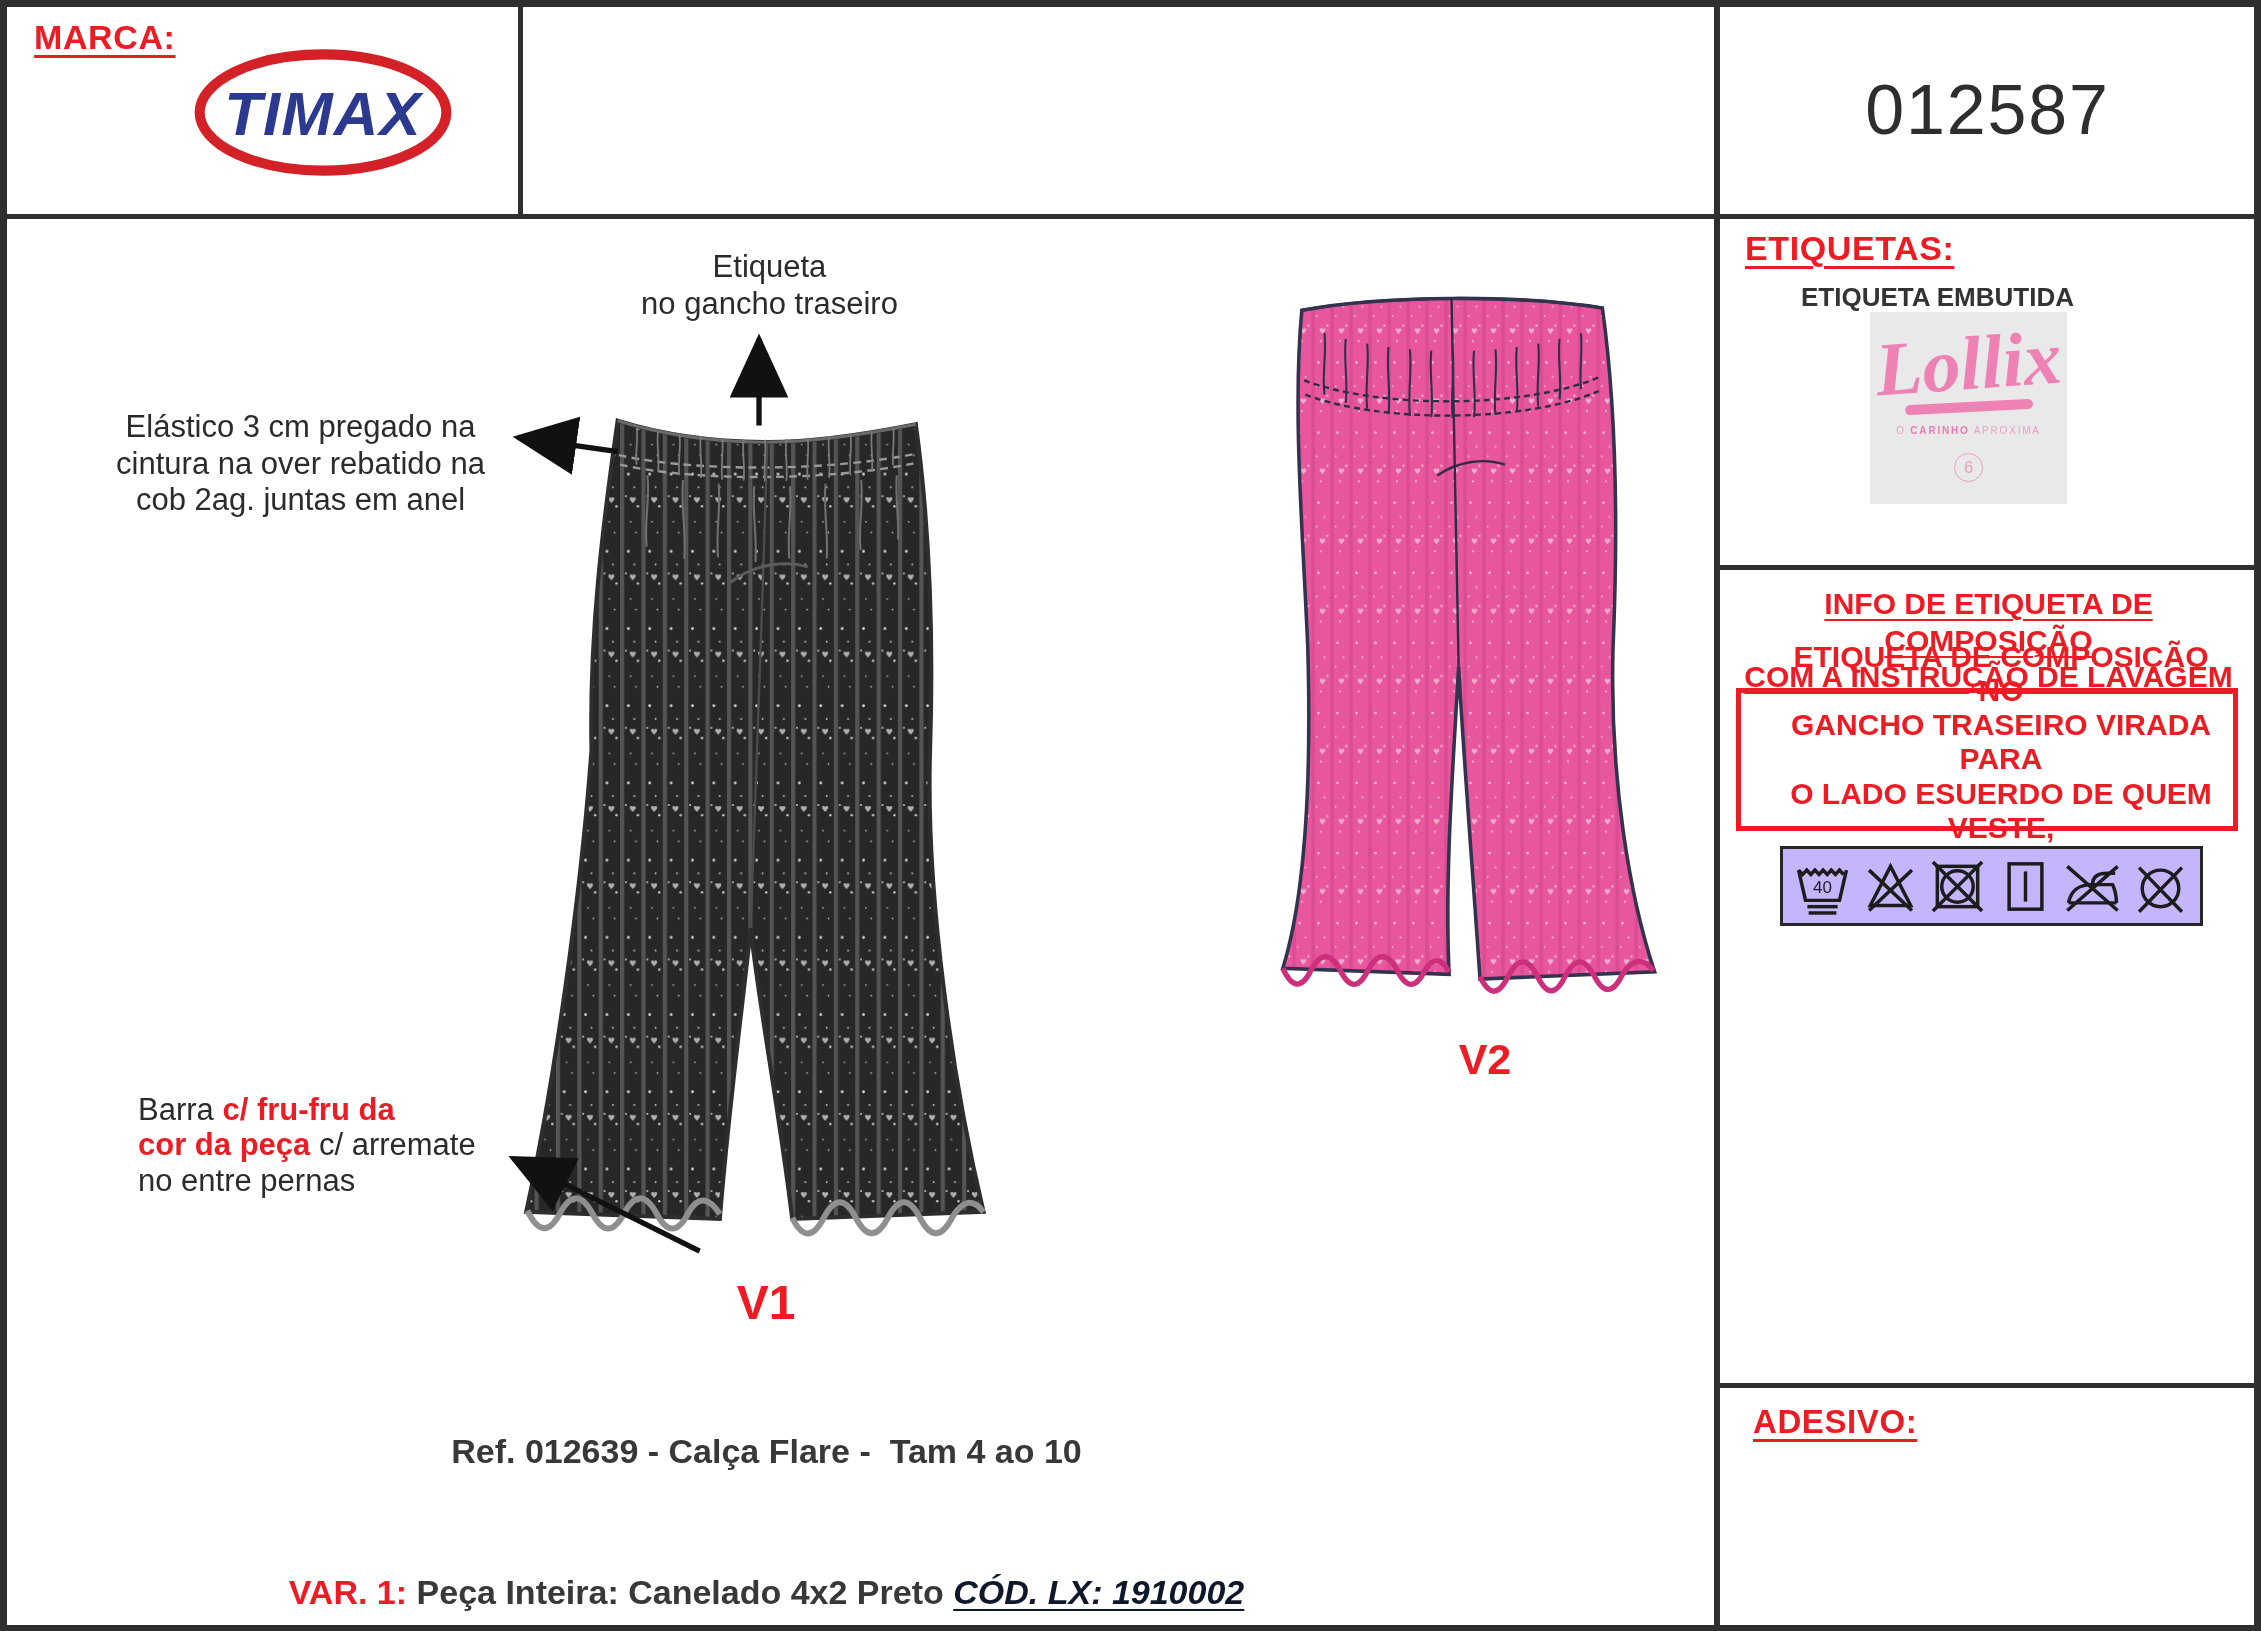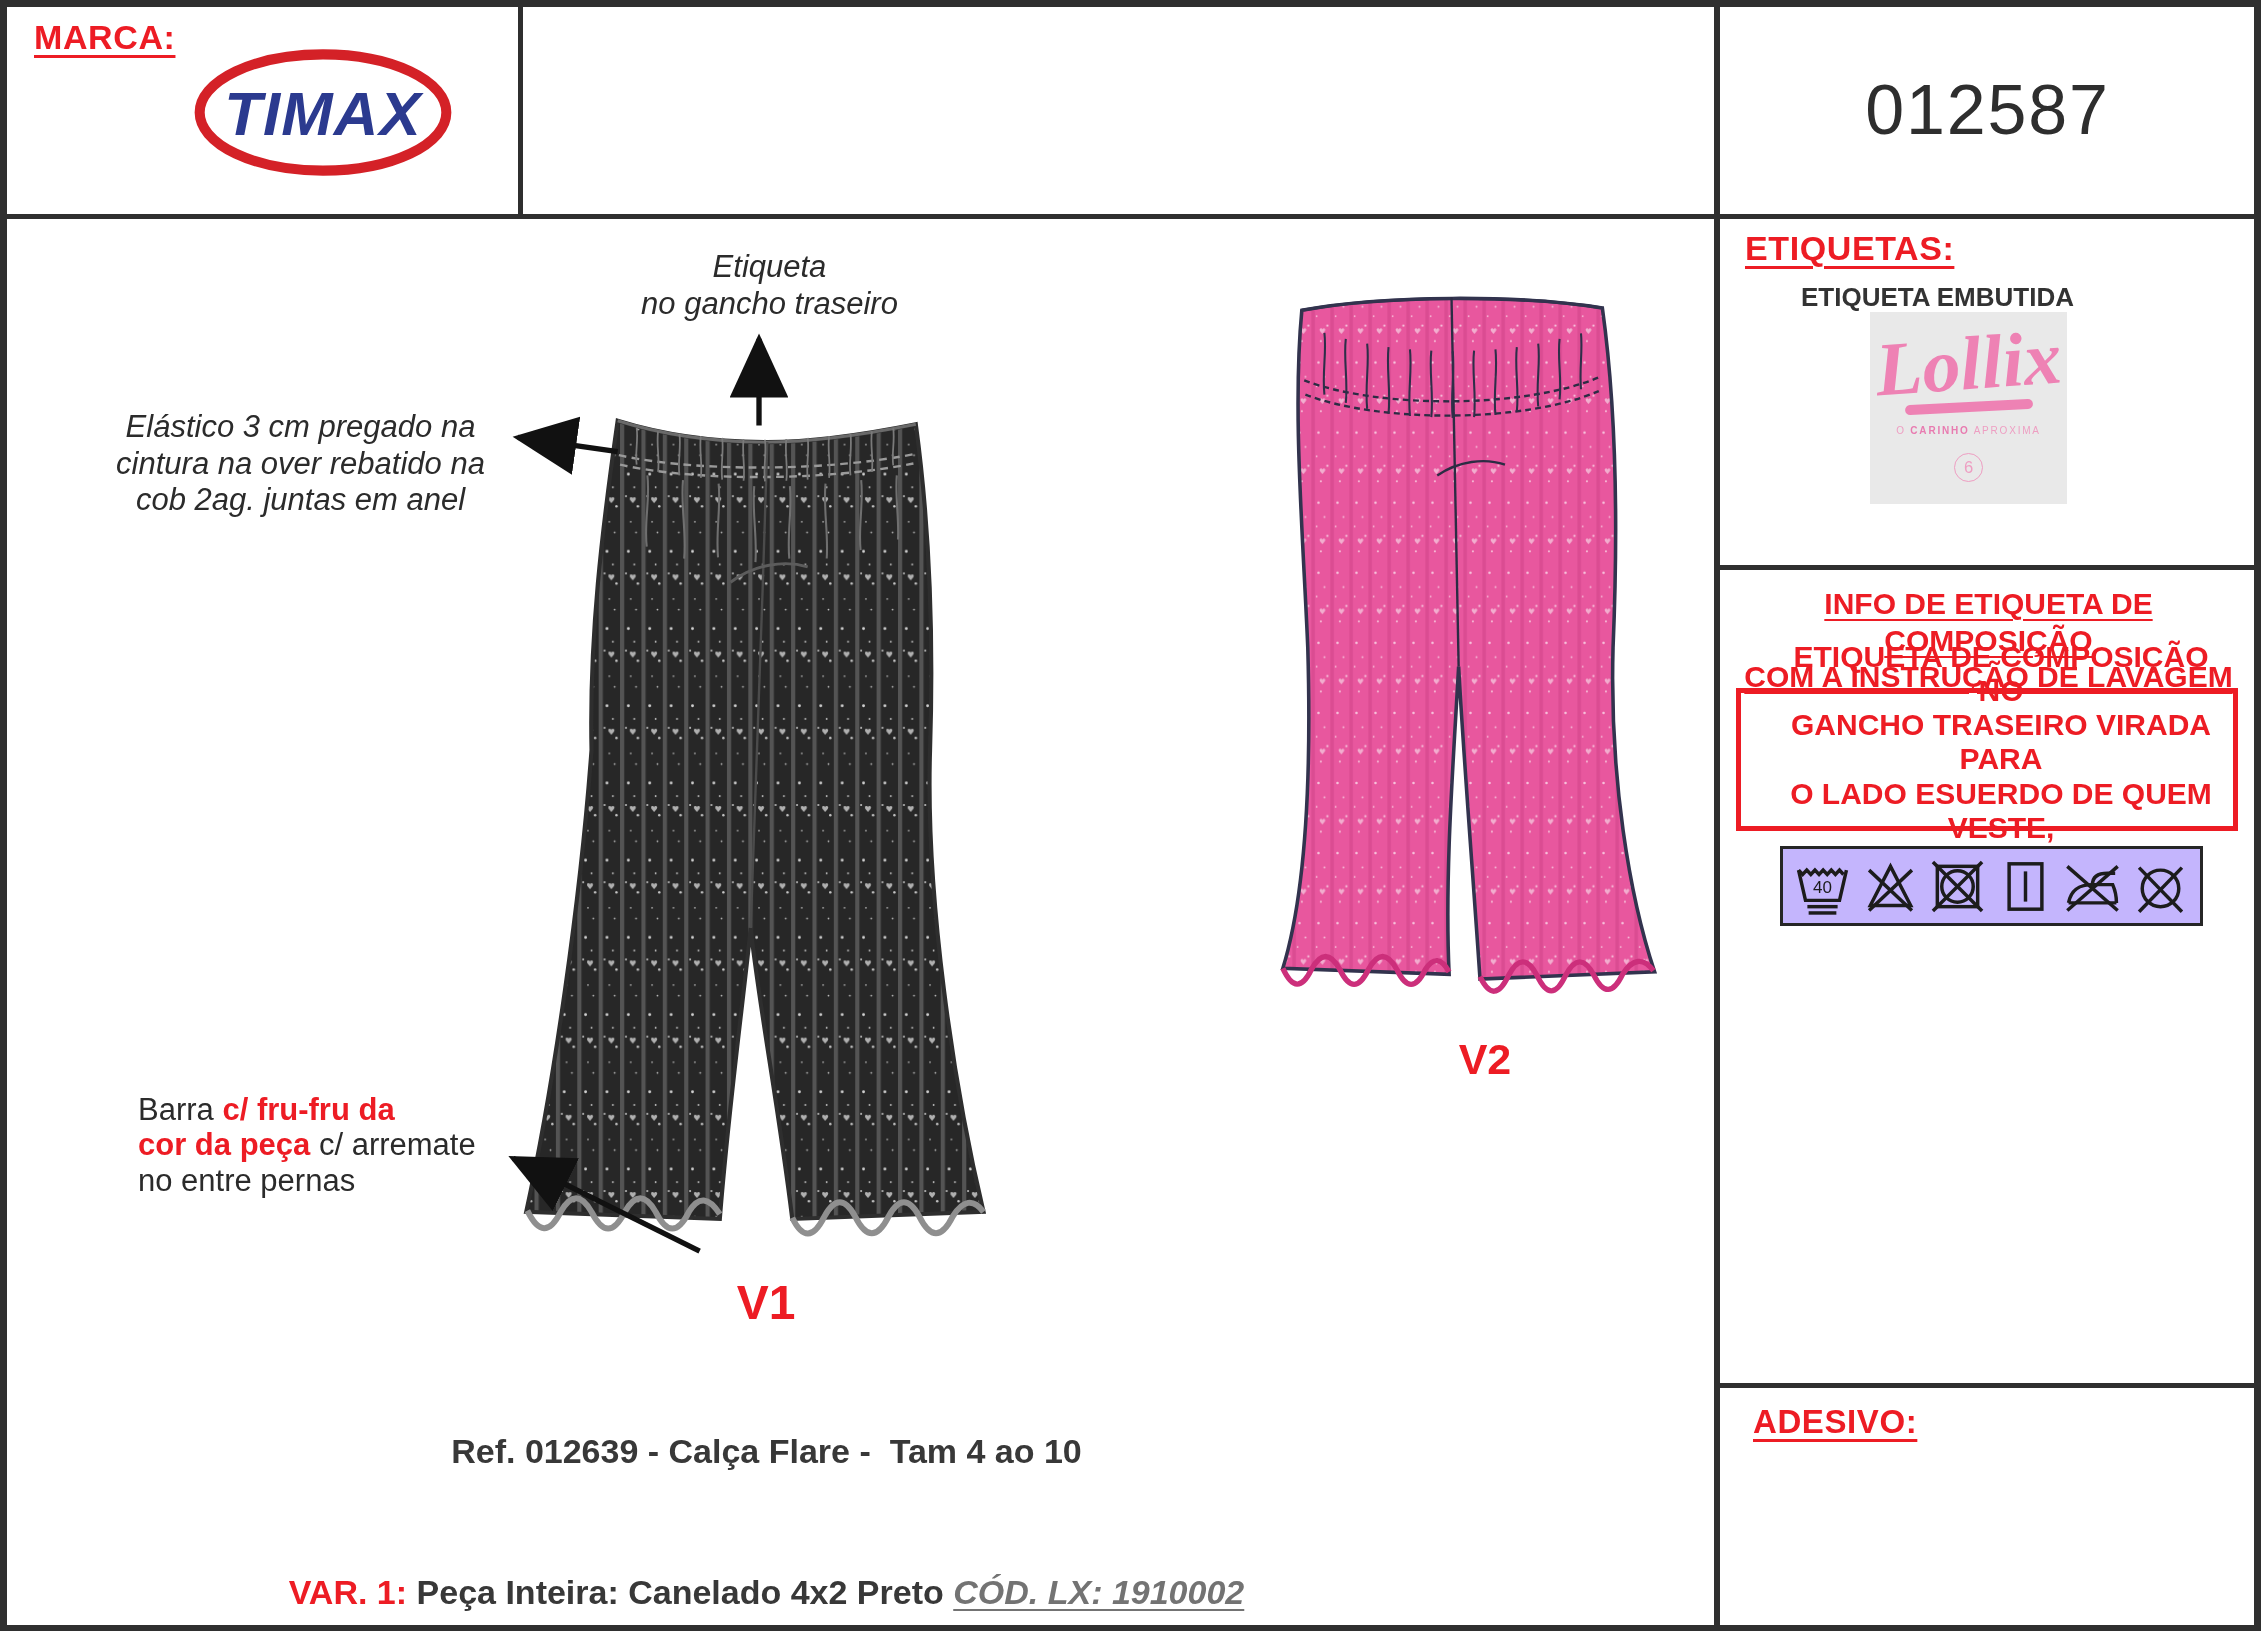--- a/index.html
+++ b/index.html
@@ -12,21 +12,21 @@
   
   .sec-title{
     position:absolute; color:#ed1c24; font-weight:bold; font-size:34px;
     text-decoration:underline; text-underline-offset:6px; text-decoration-thickness:3px;
     letter-spacing:0.6px;
   }
   .style-code{
     position:absolute; left:1721px; top:70px; width:533px; text-align:center;
     font-size:70px; color:#2e2e2e; letter-spacing:1.8px; font-weight:400;
   }
-  .note{position:absolute; font-size:31px; line-height:1.18; color:#2b2b2b; white-space:pre-line;font-style:italic;}
+  .note{position:absolute; font-size:31px; line-height:1.18; color:#2b2b2b; white-space:pre-line;}
   .note.center{text-align:center;}
   .note-hem{position:absolute; font-size:31px; line-height:1.14; color:#2b2b2b;}
   .note-hem .rd{color:#ed1c24; font-weight:bold;}
   .variant-label{position:absolute; color:#ed1c24; font-weight:bold; text-align:center;}
   .v1{left:677px; top:1275px; width:178px; font-size:48px;}
   .v2{left:1396px; top:1035px; width:178px; font-size:43px;}
   .emb-title{position:absolute; left:1721px; top:282px; width:433px; text-align:center;
     font-weight:bold; font-size:26px; color:#333;}
   .lollix-label{position:absolute; left:1870px; top:312px; width:197px; height:192px;
     background:#e9e9e9; text-align:center; box-sizing:border-box; padding-top:3.6px;}
@@ -44,21 +44,21 @@
   .red-box{position:absolute; left:1736px; top:688px; width:502px; height:143px;
     border:5.3px solid #ed1c24; box-sizing:border-box; display:flex; align-items:center; justify-content:center;}
   .red-box .txt{color:#ed1c24; font-weight:bold; font-size:30px; line-height:1.14; text-align:center; white-space:pre-line;padding-left:28px;}
   .care-strip{position:absolute; left:1780px; top:846px; width:423px; height:80px;
     border:3.6px solid #262626; box-sizing:border-box; display:flex; align-items:center;
     justify-content:space-between; padding:2.4px 8.3px; background:#c4b5fd;}
   .care-strip svg{width:63px; height:67px; display:block;}
   .footer{position:absolute; left:113px; top:1334px; width:1307px; text-align:center;
     font-weight:bold; font-size:34px; color:#383838; line-height:47px; white-space:pre-wrap;}
   .footer .rd{color:#ed1c24;}
-  .footer .code{color:#737373; font-style:italic; text-decoration:underline;
+  .footer .code{color:#0f172a; font-style:italic; text-decoration:underline;
     text-underline-offset:5.3px; text-decoration-thickness:2.4px;text-align:right;}
   .logo-timax{position:absolute; left:189px; top:46px; width:268px; height:133px;}
   svg.art{position:absolute; left:0; top:0; width:2261px; height:1632px;}
 </style>
 </head>
 <body>
 
 <div class="sheet">
 
   <svg class="art" viewBox="0 0 3807 2747" aria-hidden="true">

